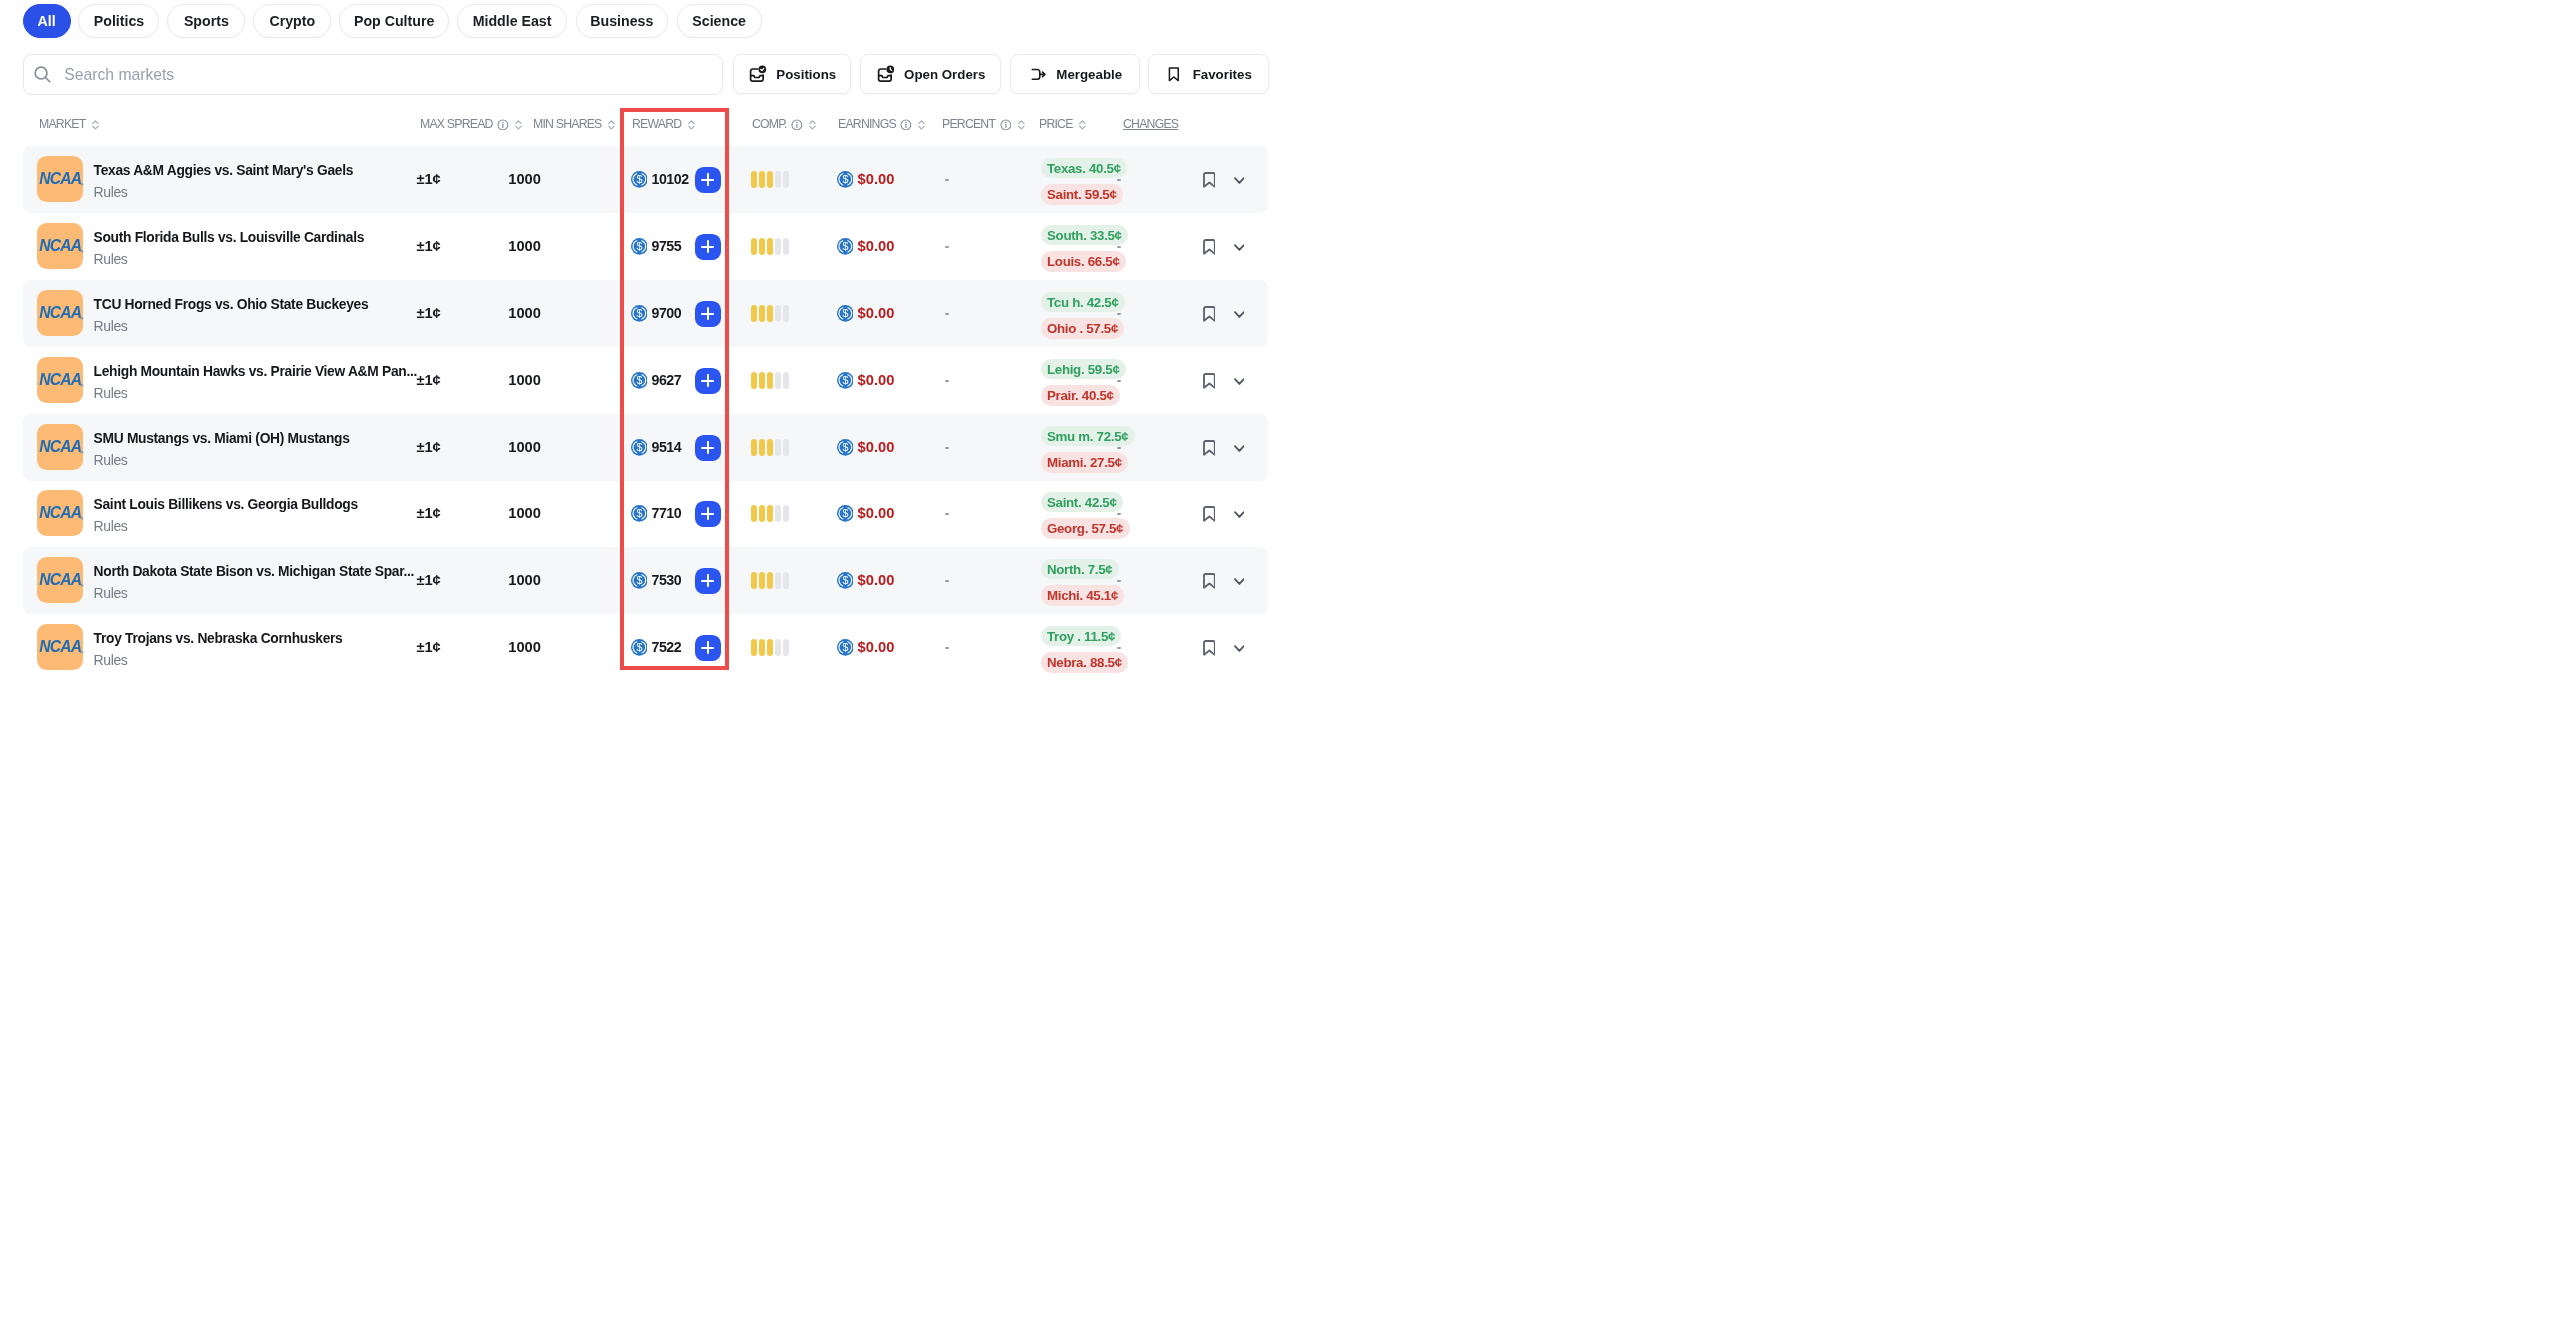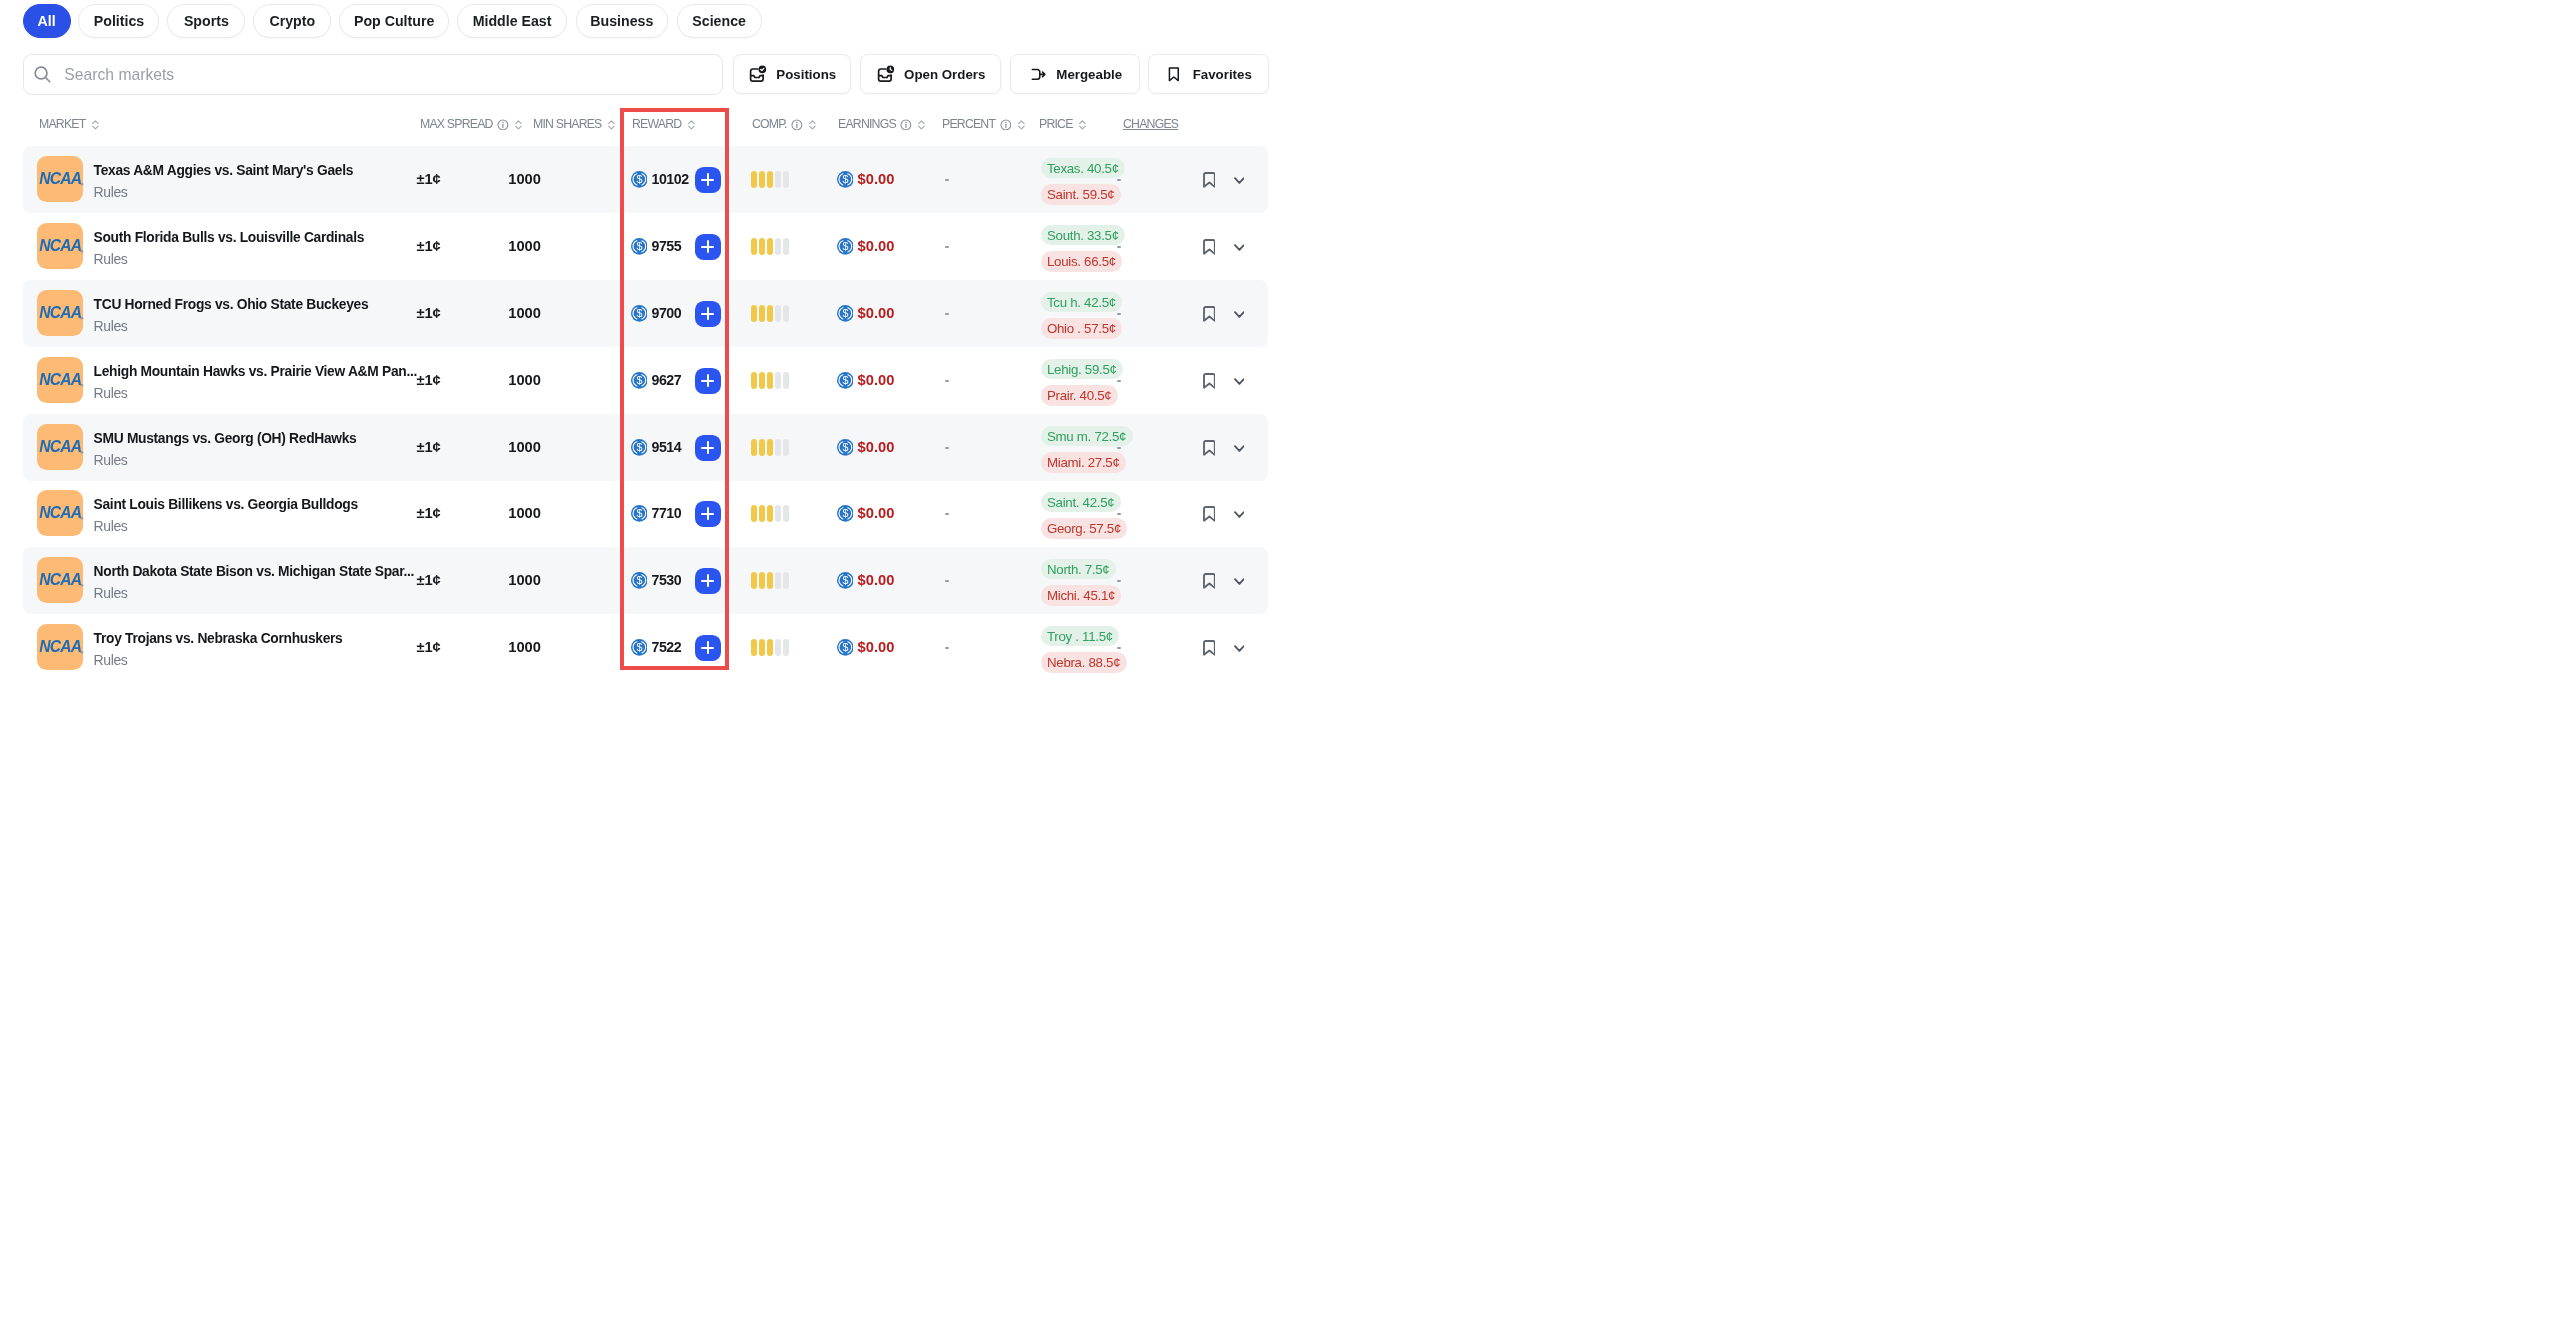--- a/index.html
+++ b/index.html
@@ -33,21 +33,21 @@
 .coin { position:absolute; width:16.7px; height:16.7px; }
 .rnum { position:absolute; left:629px; top:23.6px; font-size:14.2px; letter-spacing:-0.5px; font-weight:700; color:#17191e; line-height:19.6px; }
 .plus { position:absolute; left:672px; top:20.6px; width:26px; height:26px; border-radius:8.8px; background:#2b55f0; }
 .plus:before { content:""; position:absolute; left:50%; top:50%; width:12.8px; height:2.2px; margin-left:-6.4px; margin-top:-1.1px; background:#fff; border-radius:2px; }
 .plus:after { content:""; position:absolute; left:50%; top:50%; width:2.2px; height:12.8px; margin-left:-1.1px; margin-top:-6.4px; background:#fff; border-radius:2px; }
 .bars { position:absolute; left:728px; top:25px; display:flex; gap:1.7px; }
 .bar { width:6.3px; height:16.7px; border-radius:3.1px; background:#e4e6ea; }
 .bar.y { background:#f2c84b; }
 .earn { position:absolute; left:835px; top:23.6px; font-size:14.7px; font-weight:700; color:#b91c1c; line-height:19.6px; }
 .dash { position:absolute; top:33px; width:4.4px; height:1.8px; background:#959ca7; border-radius:1px; }
-.badge { position:absolute; left:1018px; height:20.6px; border-radius:10.3px; display:inline-flex; align-items:center; padding:0 6.4px; font-size:13.3px; letter-spacing:-0.3px; font-weight:400; white-space:nowrap; }
+.badge { position:absolute; left:1018px; height:20.6px; border-radius:10.3px; display:inline-flex; align-items:center; padding:0 6.4px; font-size:13.3px; letter-spacing:-0.3px; font-weight:700; white-space:nowrap; }
 .badge.g { top:11.8px; background:#e4f1e9; color:#2fa05f; }
 .badge.r { top:38px; background:#f8e2e2; color:#bf352b; }
 .bmark { position:absolute; left:1180px; top:26px; }
 .chev { position:absolute; left:1211px; top:31px; }
 
 
 .redbox { position:absolute; left:620px; top:108px; width:109px; height:562px; border:4.4px solid #ee4b4b; }
 </style>
 </head>
 <body>
@@ -319,21 +319,21 @@
         <path d="M2.7 1 h7.6 a1.7 1.7 0 0 1 1.7 1.7 V15 l-5.5 -4.3 L1 15 V2.7 A1.7 1.7 0 0 1 2.7 1 Z" stroke="#5d6470" stroke-width="1.9" stroke-linejoin="round"></path>
       </svg>
       <svg class="chev" width="10.8" height="7.9" viewBox="0 0 11 8" fill="none">
         <path d="M1 1.2 L5.5 6 L10 1.2" stroke="#4f565f" stroke-width="1.9" stroke-linecap="round" stroke-linejoin="round"></path>
       </svg>
     </div>
 <div class="row odd" style="top:414px;">
       <div class="logo">
         <span class="ncaa">NCAA<span class="r">®</span></span>
       </div>
-      <div class="title">SMU Mustangs vs. Georg (OH) RedHawks</div>
+      <div class="title">SMU Mustangs vs. Miami (OH) Mustangs</div>
       <div class="rules">Rules</div>
       <div class="spread">±1¢</div>
       <div class="shares">1000</div>
       <span style="position:absolute;left:608px;top:25px;">
         <svg class="coin" viewBox="0 0 20 20">
           <circle cx="10" cy="10" r="10" fill="#2775ca"></circle>
           <path d="M7.0 3.3 A7.2 7.2 0 0 0 7.0 16.7" stroke="#fff" stroke-width="1.35" fill="none" stroke-linecap="round"></path>
           <path d="M13.0 3.3 A7.2 7.2 0 0 1 13.0 16.7" stroke="#fff" stroke-width="1.35" fill="none" stroke-linecap="round"></path>
           <text x="10" y="14.4" text-anchor="middle" font-family="Liberation Sans" font-size="12.8" fill="#fff">$</text>
         </svg>

